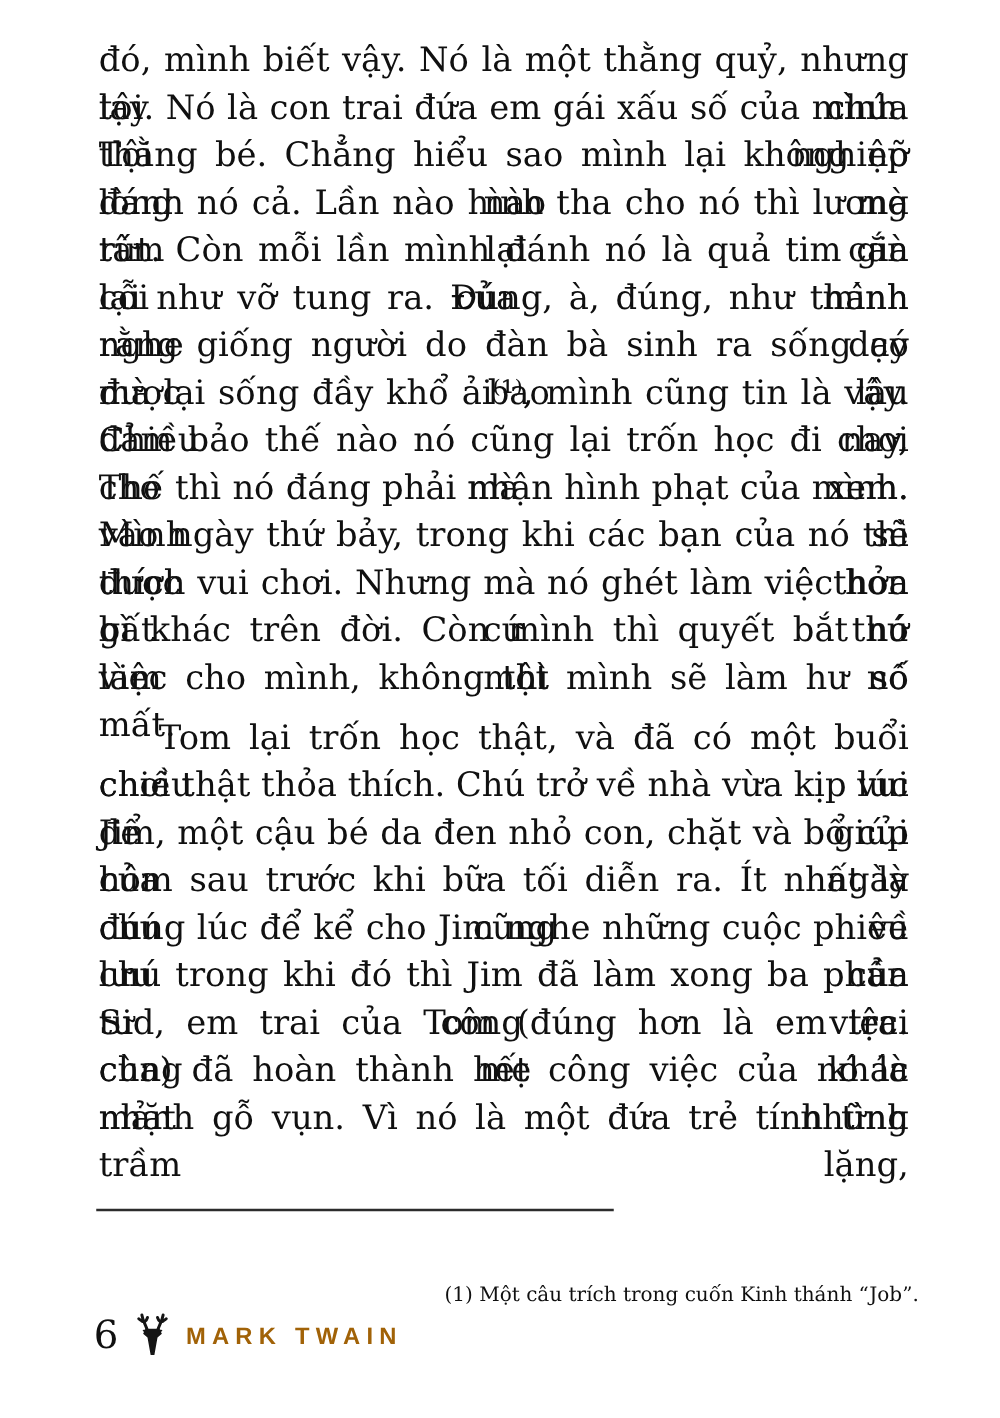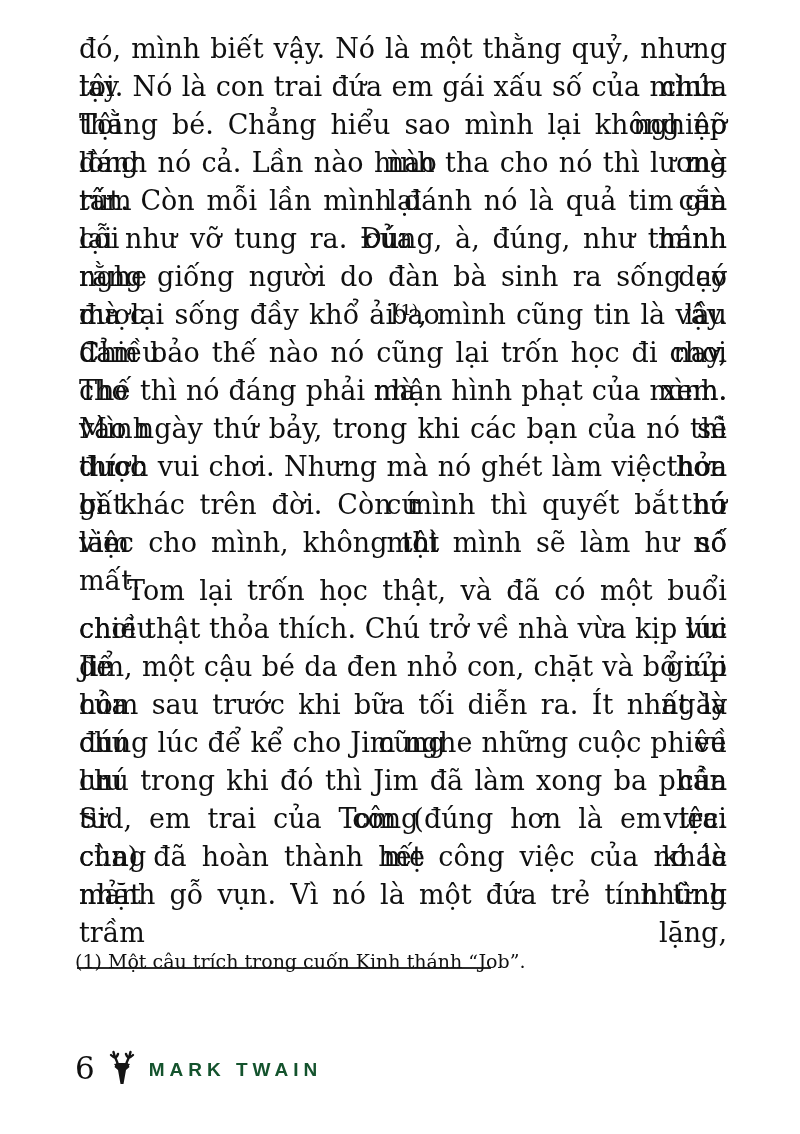--- a/index.html
+++ b/index.html
@@ -40,25 +40,25 @@
     left: 77px;
     top: 967px;
     width: 414px;
     border: 0;
     border-top: 2px solid #2c2c2c;
     margin: 0;
   }
   .footnote {
     position: absolute;
     left: 75px;
-    top: 947px;
+    top: 1022px;
     width: 660px;
-    font-size: 19px;
+    font-size: 16px;
     line-height: 28px;
-    text-align: left;
+    text-align: right;
   }
   .footer {
     position: absolute;
     left: 75px;
     top: 1048px;
     display: flex;
     align-items: center;
     gap: 12px;
   }
   .page-number {
@@ -68,21 +68,21 @@
   .stag-icon {
     display: inline-block;
     width: 30px;
     height: 38px;
   }
   .author {
     font-family: "Liberation Sans", sans-serif;
     font-weight: bold;
     font-size: 19px;
     letter-spacing: 5px;
-    color: #14532d;
+    color: #a16207;
     padding-top: 4px;
   }
 </style>
 </head>
 <body>
 
 <div class="page">
 
   <div class="text-body">
 

